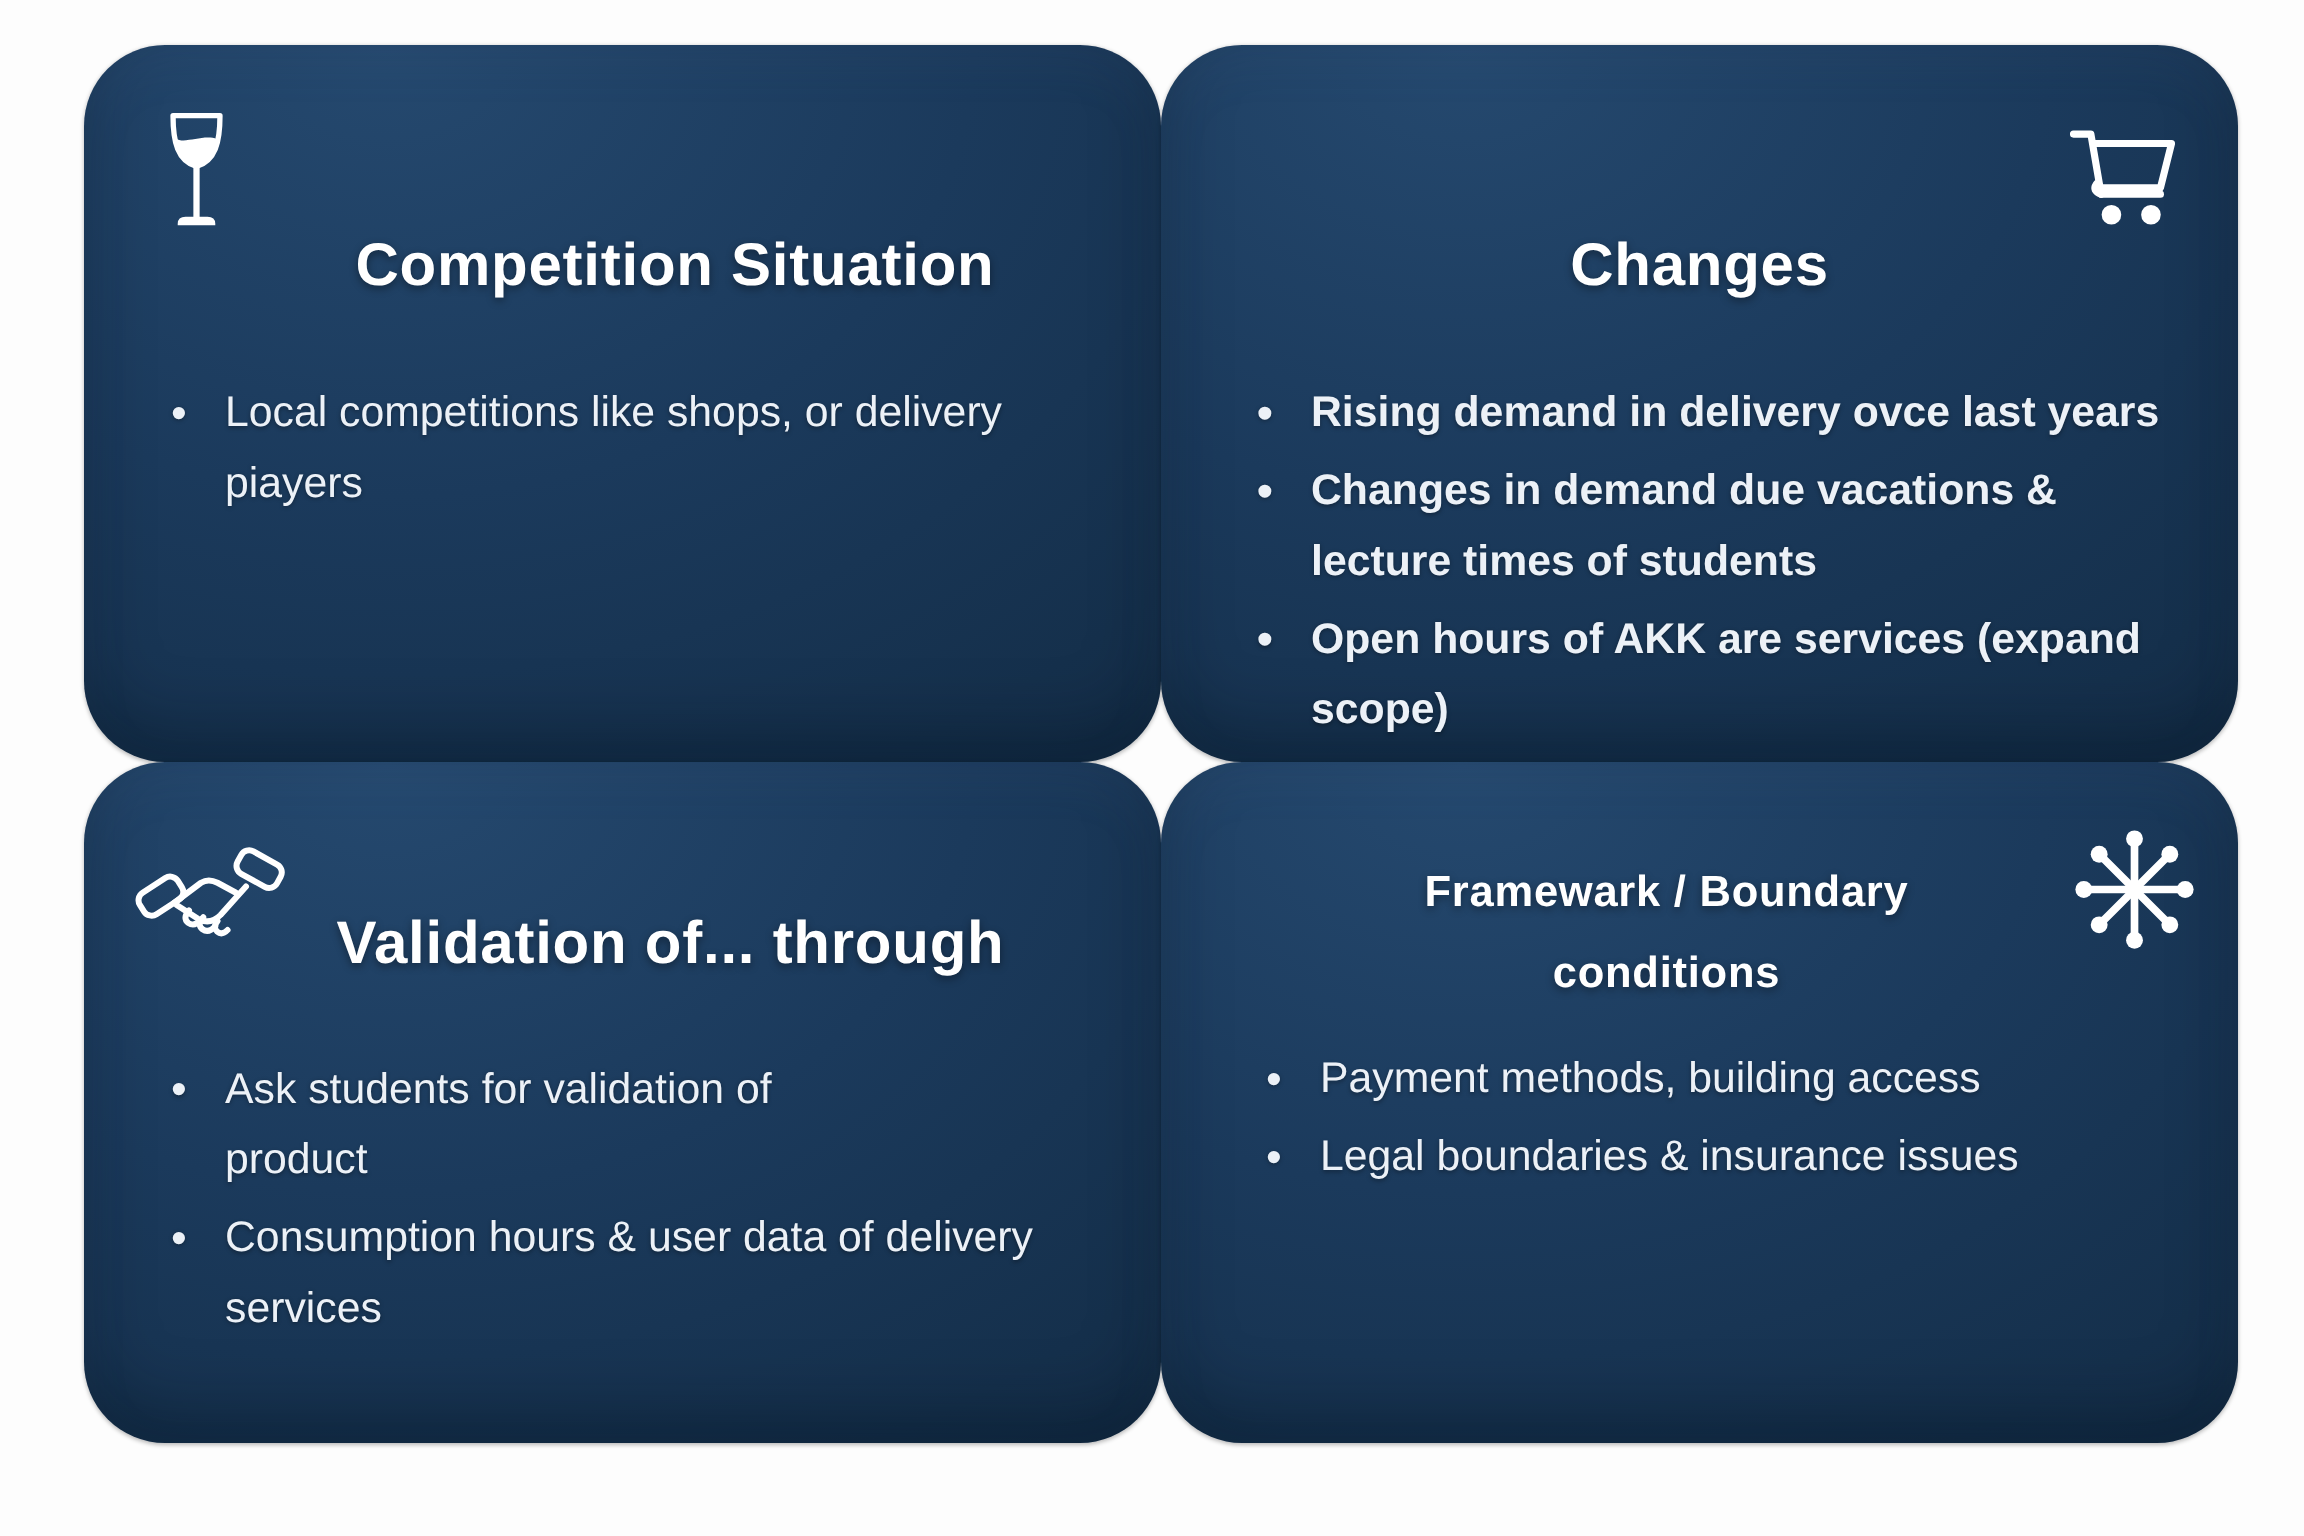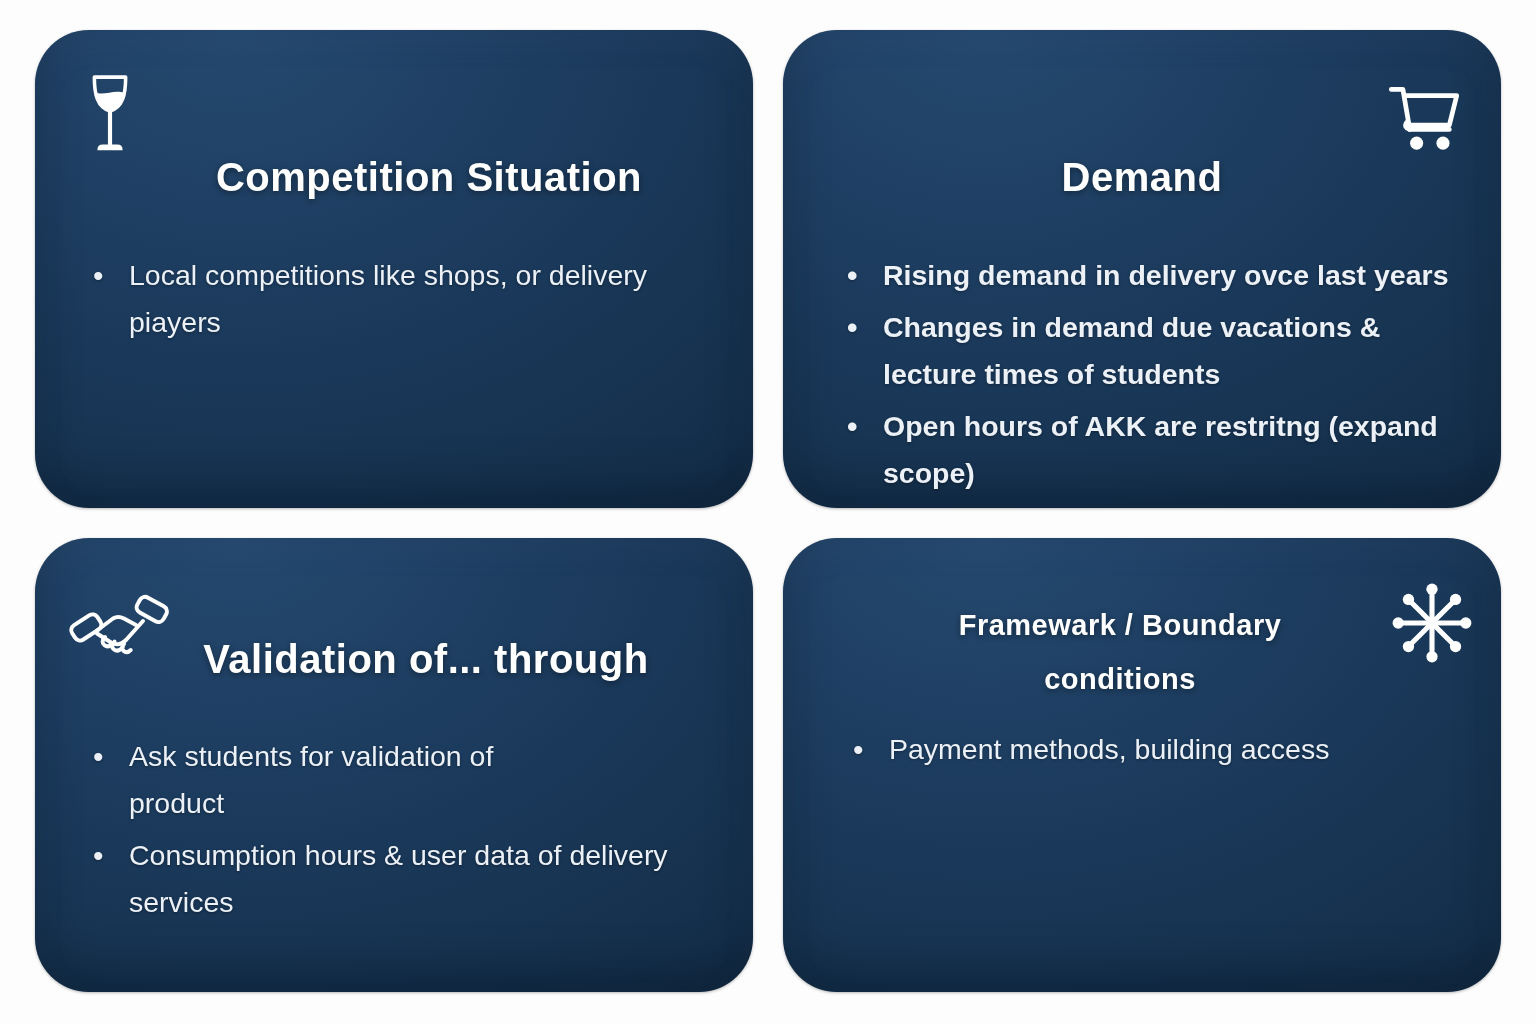--- a/index.html
+++ b/index.html
@@ -6,23 +6,23 @@
   body {
     width:1536px; height:1024px;
     background:#fdfdfd;
     font-family:"Liberation Sans", sans-serif;
     overflow:hidden;
   }
   .board {
     display:grid;
     grid-template-columns:718px 718px;
     grid-template-rows:478px 454px;
-    gap:30px;
     padding:30px 35px 0 35px;
     box-sizing:border-box;
+    margin-left:21px;
   }
   .card {
     position:relative;
     border-radius:54px;
     background:
       radial-gradient(130% 150% at 28% 0%,
         #25496f 0%, #1b3a5c 42%, #15304c 75%, #122941 100%);
     box-shadow:
       inset 0 -20px 45px rgba(4,13,25,.35),
       inset 0 12px 30px rgba(90,130,175,.10),
@@ -97,31 +97,31 @@
     <span class="icon">
       <svg width="78" height="78" viewBox="0 0 74 74" xmlns="http://www.w3.org/2000/svg" fill="none" stroke="#ffffff" stroke-width="4.5" stroke-linecap="round" stroke-linejoin="round">
         <path d="M6,7 H17 L23.5,45"></path>
         <path d="M19,13 H68 L61,41 H23"></path>
         <path d="M23.5,45 H61"></path>
         <path d="M23.5,45 Q17.5,43 20.5,38.5"></path>
         <circle cx="30" cy="58" r="6.2" fill="#ffffff" stroke="none"></circle>
         <circle cx="55" cy="58" r="6.2" fill="#ffffff" stroke="none"></circle>
       </svg>
     </span>
-    <h2 class="title">Demand</h2>
+    <h2 class="title">Changes</h2>
     <ul class="bullets">
       <li>
           <span class="bullet-text">Rising demand in delivery ovce last years</span>
         </li>
       <li>
           <span class="bullet-text">Changes in demand due vacations &amp;
 lecture times of students</span>
         </li>
       <li>
-          <span class="bullet-text">Open hours of AKK are restritng (expand
+          <span class="bullet-text">Open hours of AKK are services (expand
 scope)</span>
         </li>
     </ul>
   </section>
 
   <section class="card card3">
     <span class="icon">
       <svg width="100" height="78" viewBox="0 0 100 76" xmlns="http://www.w3.org/2000/svg" fill="none" stroke="#ffffff" stroke-width="4" stroke-linecap="round" stroke-linejoin="round">
         <rect x="2" y="24" width="30" height="17" rx="6" transform="rotate(-33 17 32)"></rect>
         <rect x="68" y="6" width="30" height="17" rx="6" transform="rotate(29 83 14)"></rect>
@@ -163,16 +163,19 @@
             <circle cx="19" cy="65" r="5.5"></circle>
         </g>
       </svg>
     </span>
     <h2 class="title">Framewark / Boundary
 conditions</h2>
     <ul class="bullets">
       <li>
           <span class="bullet-text">Payment methods, building access</span>
         </li>
+      <li>
+          <span class="bullet-text">Legal boundaries &amp; insurance issues</span>
+        </li>
     </ul>
   </section>
 
 </div>
 
 </body></html>

